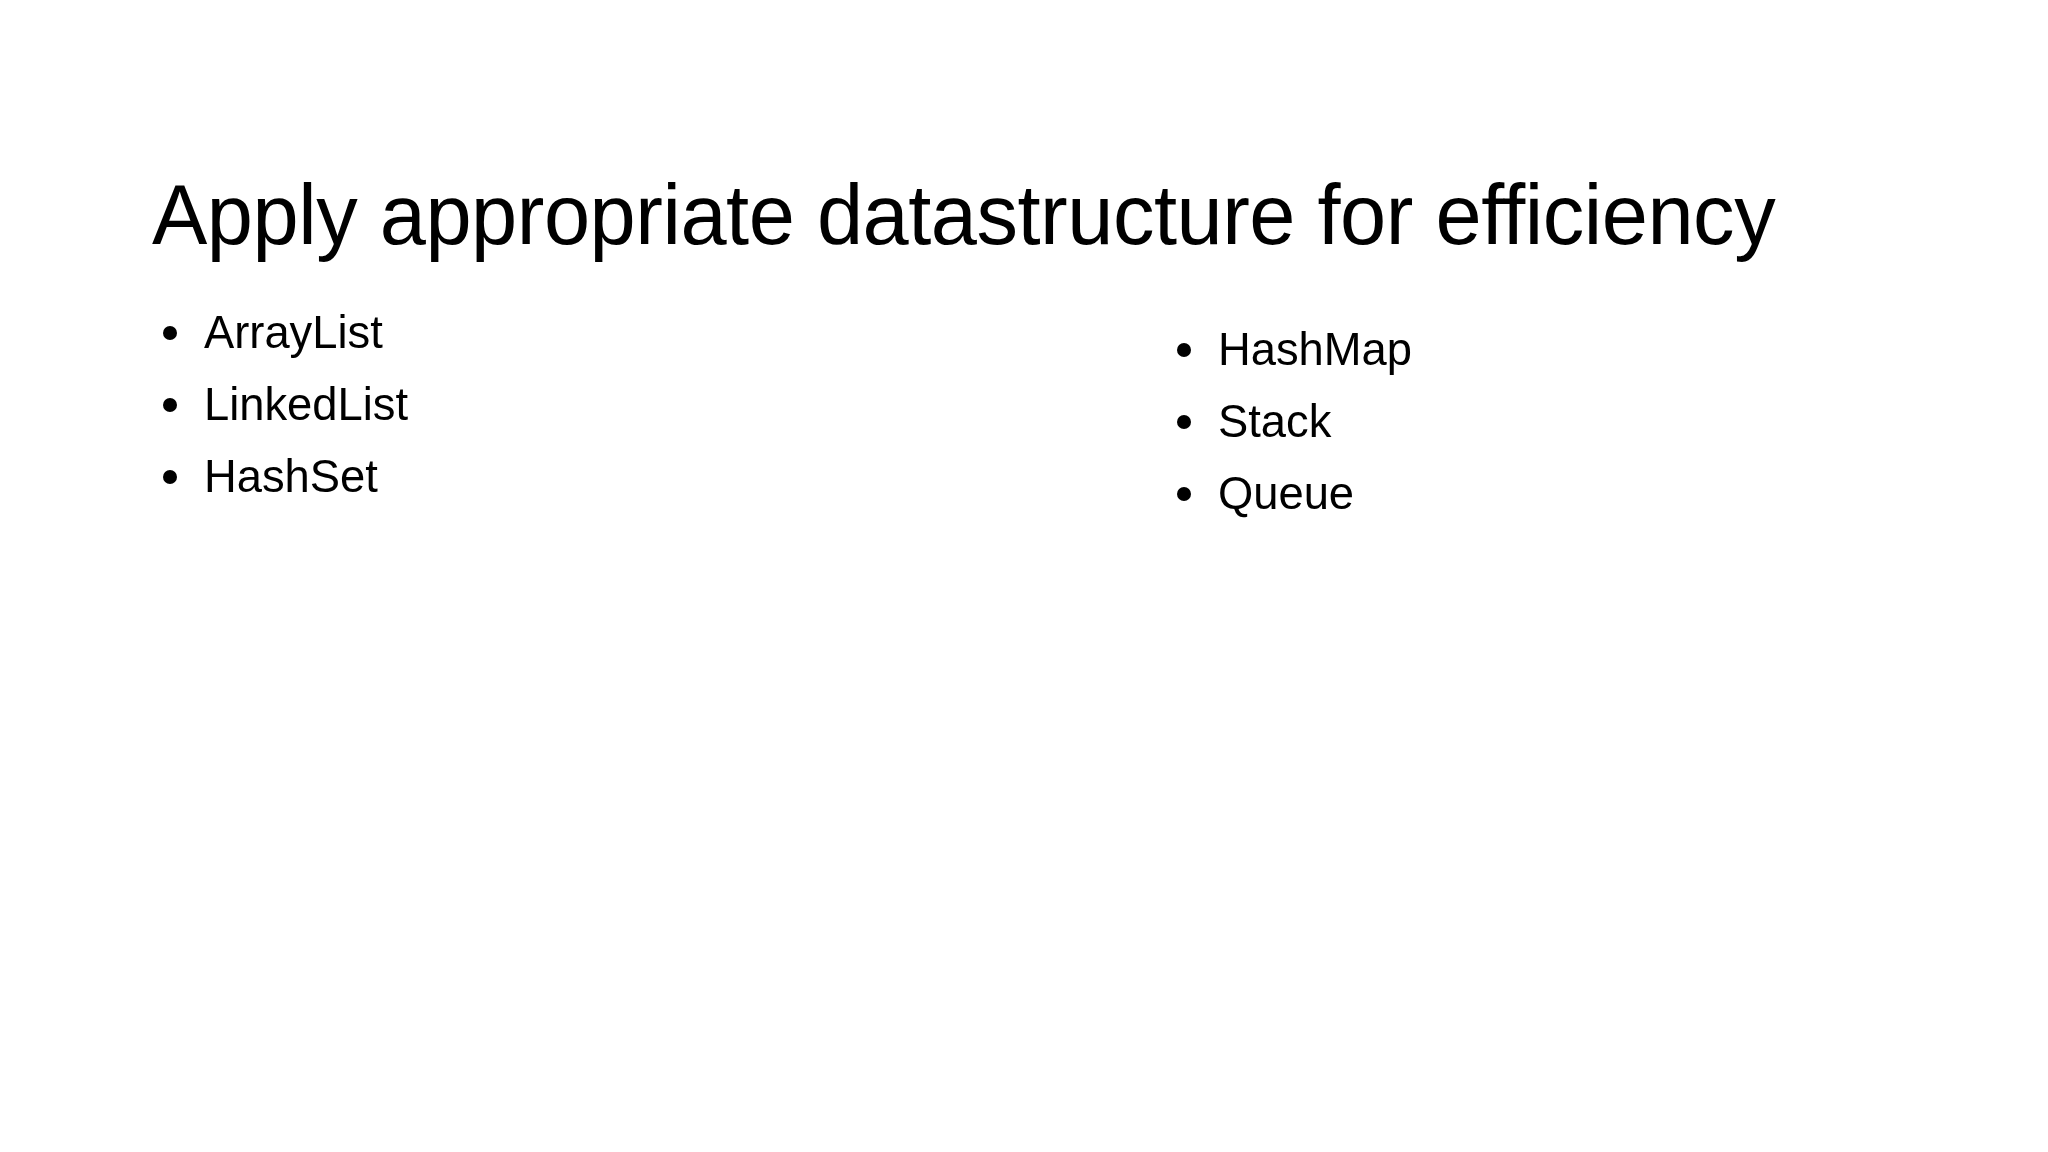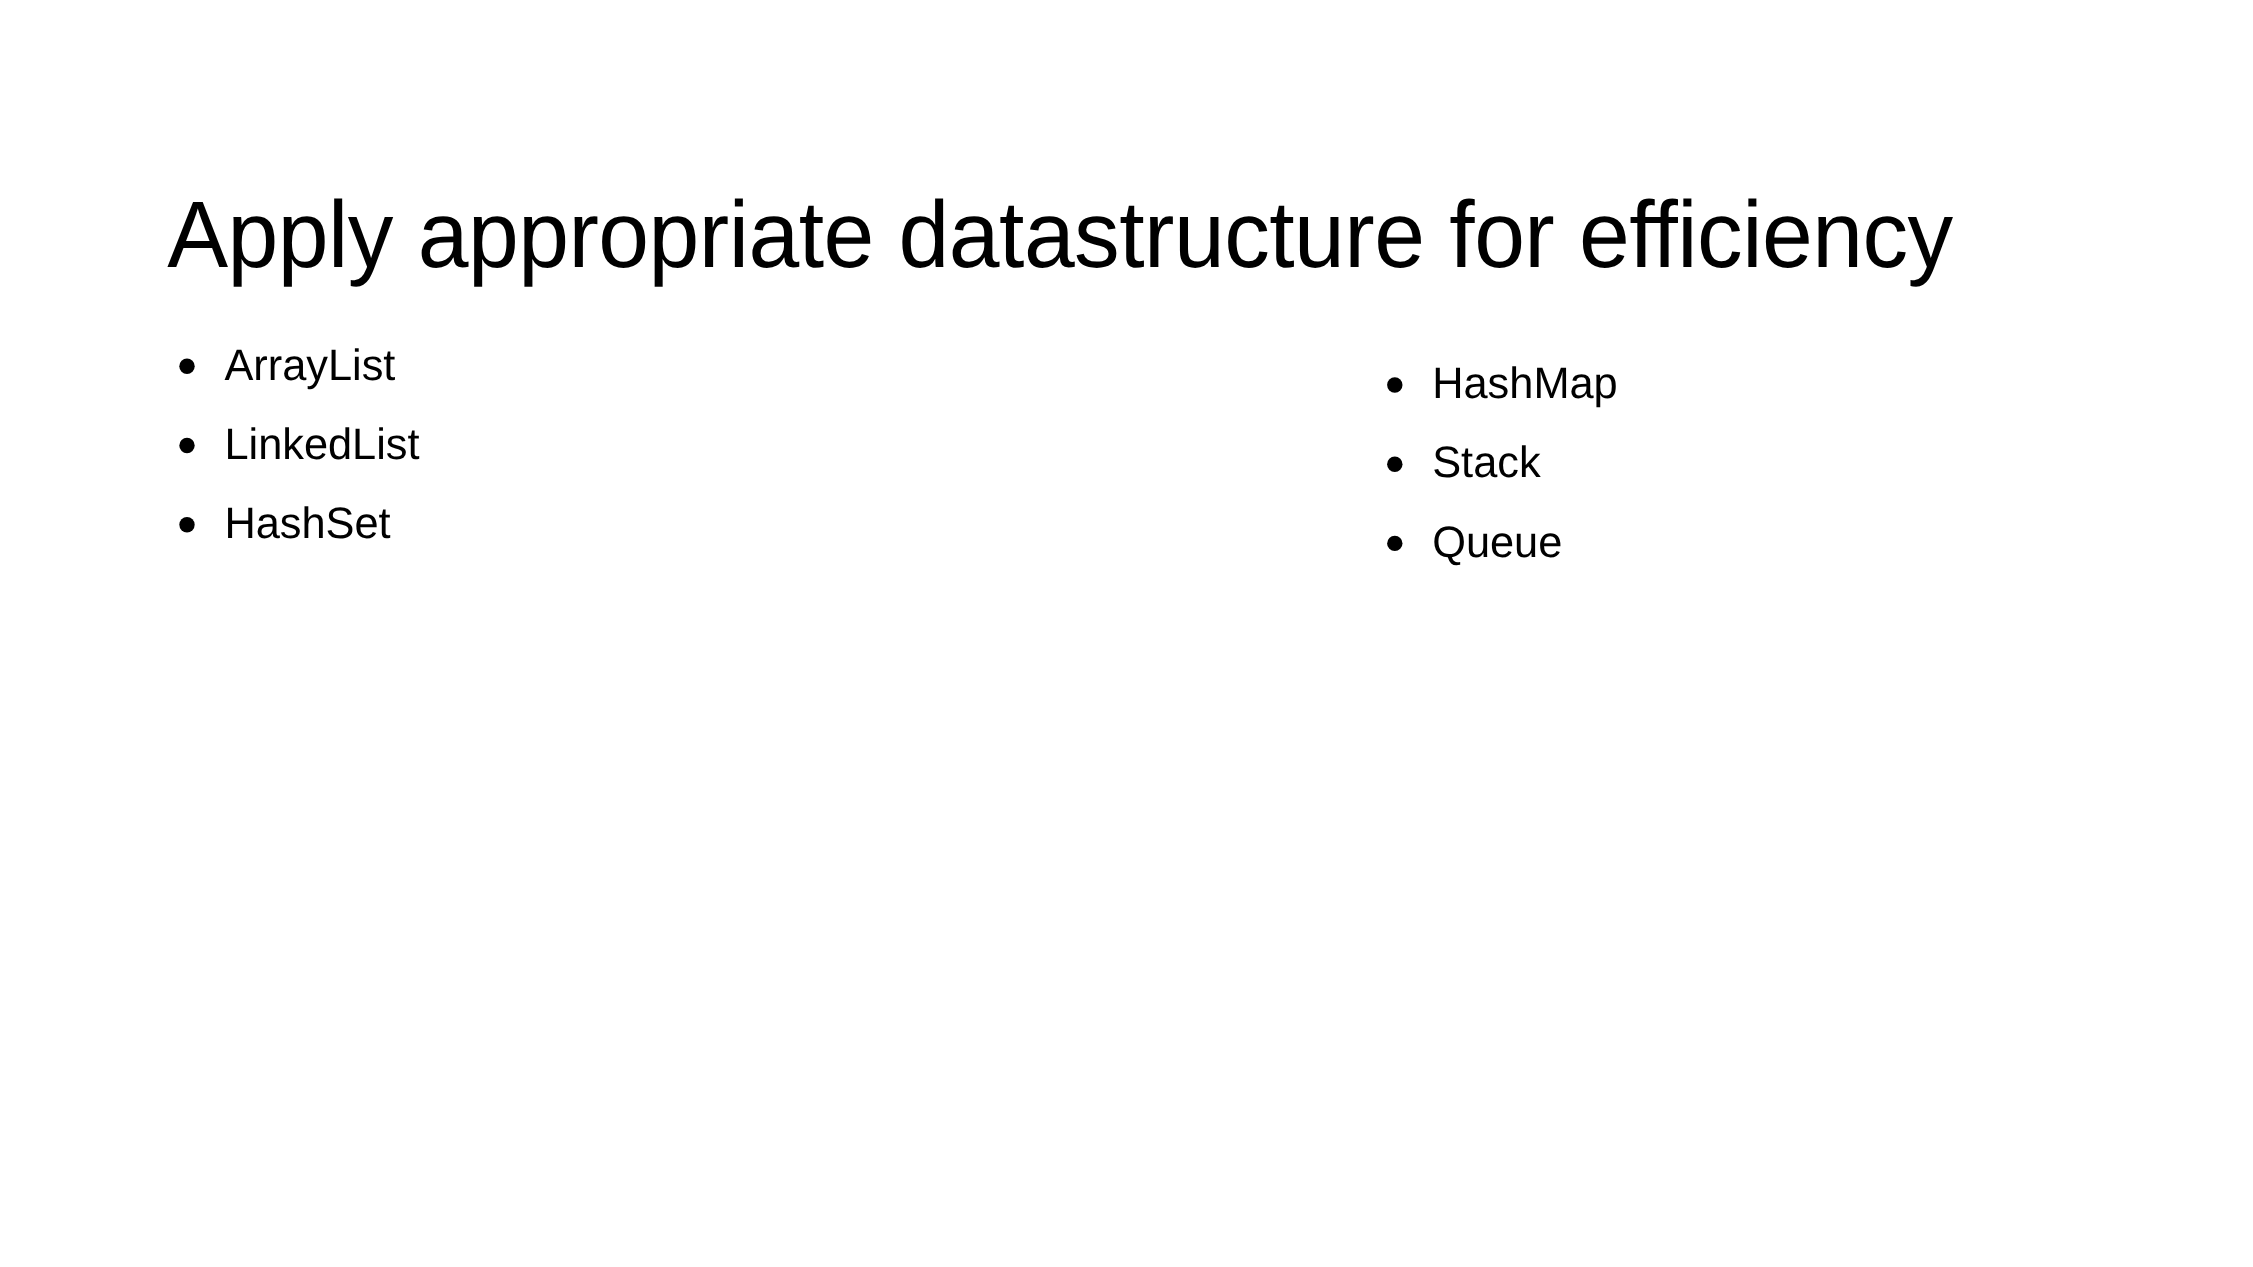--- a/index.html
+++ b/index.html
@@ -50,37 +50,37 @@
     top: 0;
   }
 
   .bullet-column--left {
     left: 158px;
     top: 296px;
     width: 880px;
   }
 
   .bullet-column--right {
-    left: 1256px;
+    left: 1172px;
     top: 313px;
     width: 760px;
   }
 
   .bullet-list {
     list-style: none;
     margin: 0;
     padding: 0;
   }
 
   .bullet-item {
     position: relative;
     display: block;
     height: 72px;
     line-height: 72px;
-    font-size: 40px;
+    font-size: 46px;
     font-weight: 400;
     color: #000000;
     white-space: nowrap;
     padding-left: 46px;
   }
 
   .bullet-marker {
     position: absolute;
     left: 5px;
     top: 50%;

